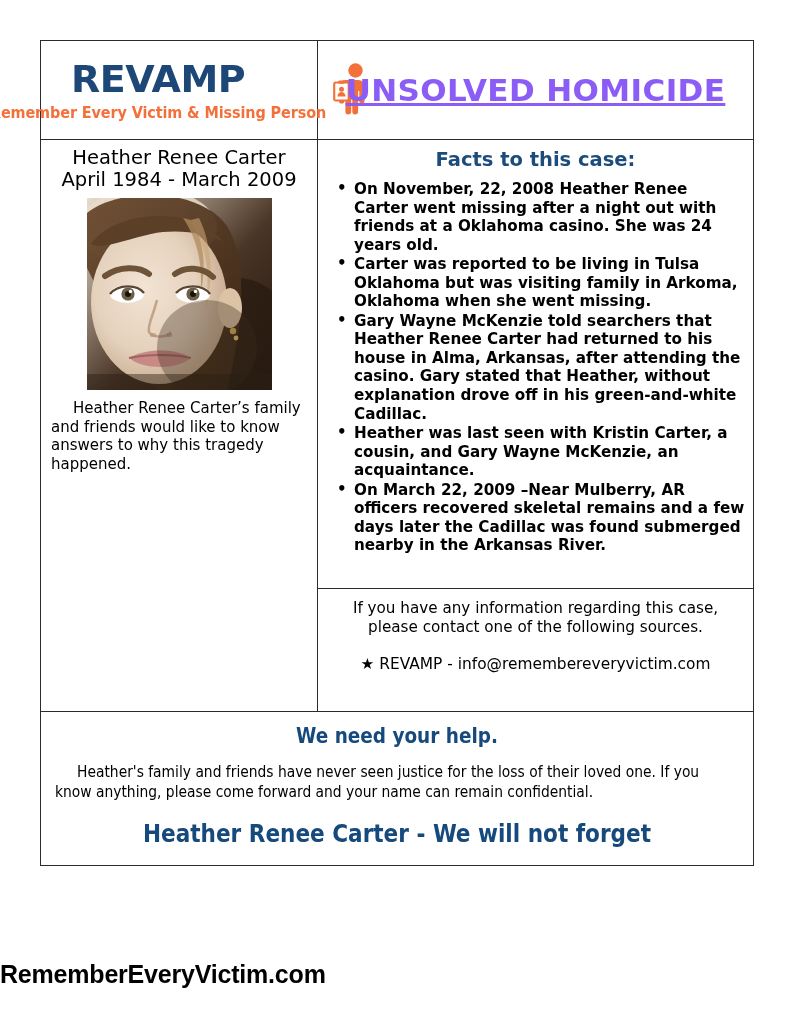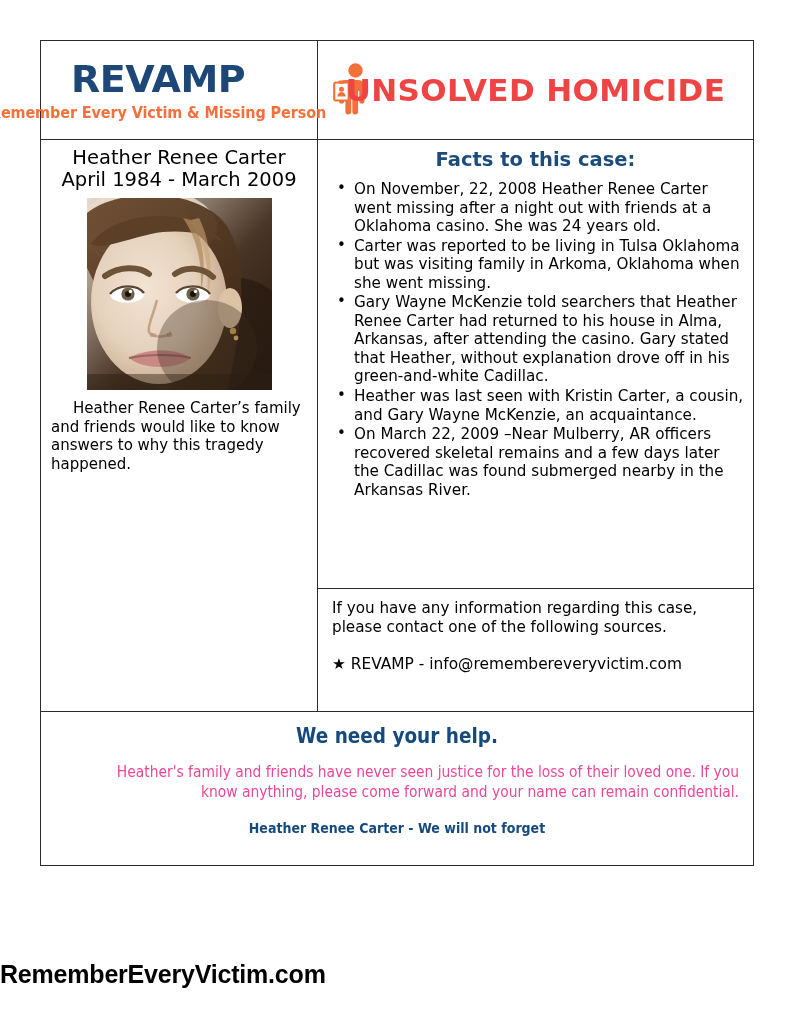--- a/index.html
+++ b/index.html
@@ -81,21 +81,22 @@
     flex: 1;
     display: flex;
     align-items: center;
     justify-content: center;
   }
   .title-cell .headline {
     font-family: "DejaVu Sans", sans-serif;
     font-weight: bold;
     font-size: 31px;
     letter-spacing: 0.4px;
-    color: #ef4444;
+    color: #8b5cf6;
+    text-decoration: underline;
   }
 
   
   .mid-band {
     display: flex;
     flex: 1;
     min-height: 0;
   }
   .left-col {
     width: 277px;
@@ -155,34 +156,35 @@
     margin: 0;
     padding-left: 28px;
     list-style: none;
   }
   ul.facts-list li {
     position: relative;
     font-size: 15.2px;
     line-height: 1.22;
     margin-bottom: 1px;
     color: #000;
+    font-weight: bold;
   }
   ul.facts-list li::before {
     content: "\2022";
     position: absolute;
     left: -17px;
     top: -1px;
     font-size: 15px;
   }
 
   .contact-pane {
     flex: 1;
     padding: 10px 14px 0 14px;
     box-sizing: border-box;
-    text-align: left;
+    text-align: center;
   }
   .contact-lead {
     font-size: 15.2px;
     line-height: 1.25;
     color: #000;
   }
   .contact-source {
     margin-top: 18px;
     font-size: 15.4px;
     color: #000000;
@@ -200,29 +202,29 @@
   .help-title {
     font-family: "DejaVu Sans Condensed", "DejaVu Sans", sans-serif;
     font-weight: bold;
     font-size: 20.5px;
     color: #16497c;
   }
   .help-body {
     font-family: "DejaVu Sans Condensed", "DejaVu Sans", sans-serif;
     font-size: 15.4px;
     line-height: 1.3;
-    color: #ec4899;
+    color: #000000;
     margin-top: 14px;
     text-indent: 22px;
-    text-align: right;
+    text-align: left;
   }
   .help-closing {
     font-family: "DejaVu Sans Condensed", "DejaVu Sans", sans-serif;
     font-weight: bold;
-    font-size: 14px;
+    font-size: 24px;
     color: #16497c;
     margin-top: 18px;
   }
 
   
   .footer {
     position: absolute;
     left: 0;
     top: 960px;
     width: 791px;

